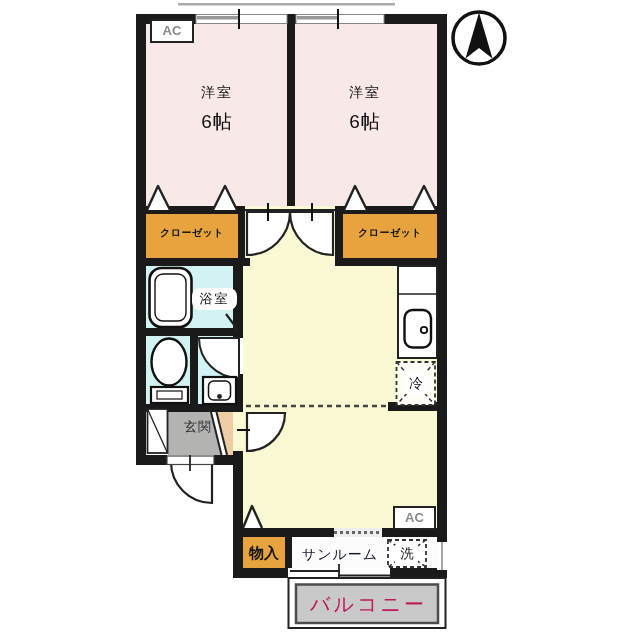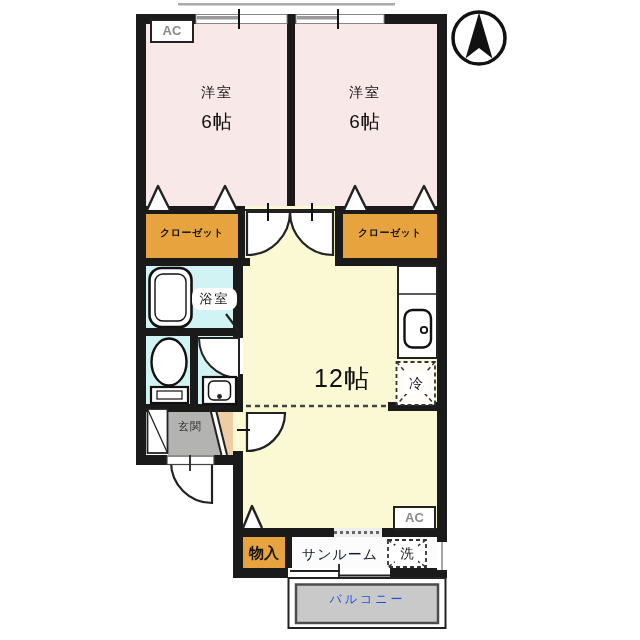--- a/index.html
+++ b/index.html
@@ -8,25 +8,25 @@
   #plan-svg{position:absolute;left:0;top:0;}
   .lbl{position:absolute;text-align:center;color:#111;line-height:1.15;white-space:nowrap;}
   .ac-chip{position:absolute;background:#fff;border:2px solid #222;color:#8a8a8a;
            font-weight:bold;font-size:13px;text-align:center;line-height:20px;}
   .name-lg{font-size:14px;letter-spacing:2px;}
   .size-md{font-size:19px;letter-spacing:1px;}
   .closet-t{font-size:10px;font-weight:bold;letter-spacing:0.5px;}
   .bath-t{background:#fff;border-radius:8px;font-size:13px;letter-spacing:2px;line-height:22px;}
   .ldk-t{font-size:31px;letter-spacing:2px;}
   .ldk-s{font-size:25px;letter-spacing:1px;}
-  .genkan-t{font-size:11px;color:#2b2b2b;letter-spacing:1px;}
+  .genkan-t{font-size:13px;color:#2b2b2b;letter-spacing:1px;text-align:right;}
   .storage-t{font-size:15px;font-weight:bold;}
   .sunroom-t{font-size:14px;color:#0f172a;letter-spacing:1px;}
   .chip-t{font-size:14px;}
-  .balcony-t{font-size:12px;color:#1d4ed8;letter-spacing:3px;}
+  .balcony-t{font-size:20px;color:#be185d;letter-spacing:3px;}
 </style>
 </head>
 <body>
 
 <div id="canvas">
 
 <svg id="plan-svg" width="640" height="640" viewBox="0 0 640 640">
 
   <g>
     <rect x="146" y="24" width="141" height="182" fill="#f8e8e7"></rect>
@@ -187,21 +187,20 @@
 <div class="lbl size-md" style="left:157px;top:111px;width:120px;">6帖</div>
 
 <div class="lbl name-lg" style="left:305px;top:84px;width:120px;">洋室</div>
 <div class="lbl size-md" style="left:305px;top:111px;width:120px;">6帖</div>
 
 <div class="lbl closet-t" style="left:146px;top:227px;width:92px;">クローゼット</div>
 <div class="lbl closet-t" style="left:343px;top:227px;width:94px;">クローゼット</div>
 
 <div class="lbl bath-t" style="left:192px;top:288px;width:45px;height:22px;">浴室</div>
 
-<div class="lbl ldk-s" style="left:280px;top:364px;width:124px;">12帖</div>
 
 <div class="lbl genkan-t" style="left:168px;top:420px;width:44px;">玄関</div>
 
 <div class="lbl chip-t" style="left:403px;top:375px;width:26px;">冷</div>
 
 <div class="ac-chip" style="left:393px;top:506px;width:39px;height:20px;">AC</div>
 
 <div class="lbl storage-t" style="left:243px;top:544px;width:42px;">物入</div>
 <div class="lbl sunroom-t" style="left:292px;top:546px;width:96px;">サンルーム</div>
 <div class="lbl chip-t" style="left:394px;top:546px;width:26px;font-size:13.5px;">洗</div>

